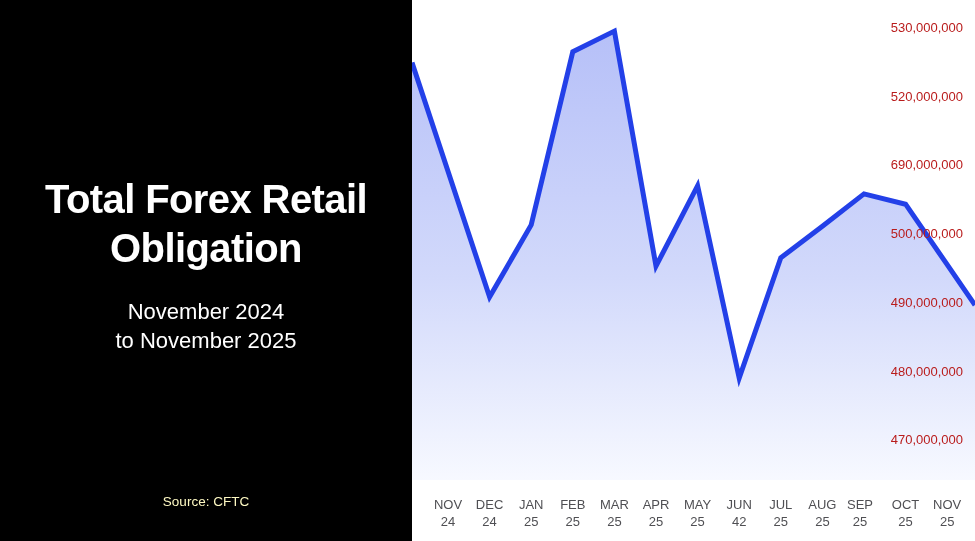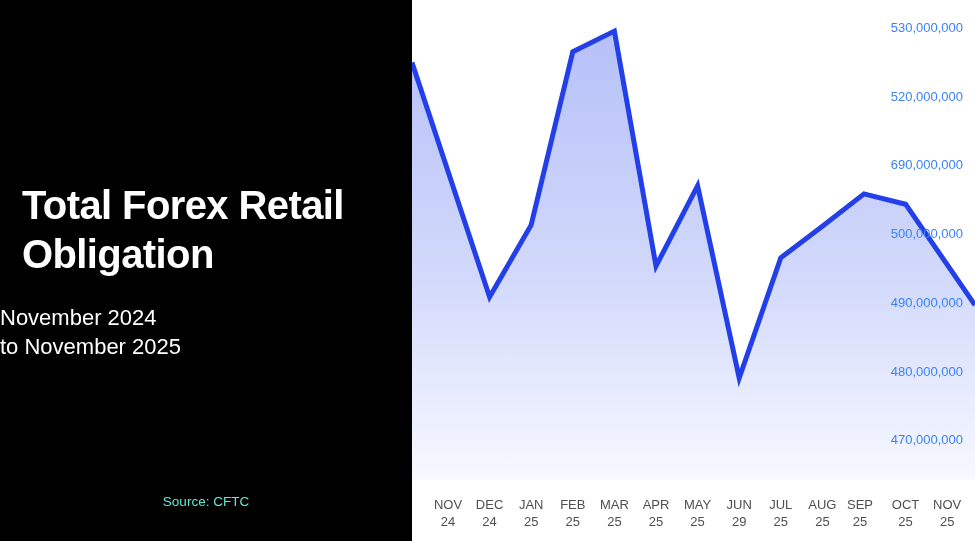--- a/index.html
+++ b/index.html
@@ -21,23 +21,23 @@
     position: absolute;
     left: 0; top: 0;
     width: 412px;
     height: 541px;
     background: #000000;
     z-index: 5;
   }
   .title-block {
     position: absolute;
     left: 0;
-    top: 181px;
+    top: 175px;
     width: 412px;
-    text-align: left;
+    text-align: center;
   }
   .main-title {
     color: #ffffff;
     font-size: 40px;
     font-weight: 700;
     line-height: 1.22;
     letter-spacing: -0.6px;
     padding: 0 22px;
     white-space: pre-line;
   }
@@ -48,21 +48,21 @@
     line-height: 1.33;
     margin-top: 24px;
     white-space: pre-line;
   }
   .source-note {
     position: absolute;
     left: 0;
     top: 494px;
     width: 412px;
     text-align: center;
-    color: #5eead4;
+    color: #fef9c3;
     font-size: 13.5px;
     font-weight: 400;
   }
 
   
   .chart-panel {
     position: absolute;
     left: 412px;
     top: 0;
     width: 563px;
@@ -82,21 +82,21 @@
     position: absolute;
     right: 0;
     top: 0;
     width: 563px;
     height: 541px;
     pointer-events: none;
   }
   .y-tick {
     position: absolute;
     right: 12px;
-    color: #3b82f6;
+    color: #b91c1c;
     font-size: 13px;
     font-weight: 400;
     text-align: left;
     white-space: nowrap;
     transform: translateY(-50%);
   }
   .x-axis-labels {
     position: absolute;
     left: 0;
     bottom: 10px;
@@ -161,21 +161,21 @@
 25</div>
         <div class="x-tick" style="left: 160.8px;">FEB
 25</div>
         <div class="x-tick" style="left: 202.4px;">MAR
 25</div>
         <div class="x-tick" style="left: 244px;">APR
 25</div>
         <div class="x-tick" style="left: 285.6px;">MAY
 25</div>
         <div class="x-tick" style="left: 327.2px;">JUN
-29</div>
+42</div>
         <div class="x-tick" style="left: 368.8px;">JUL
 25</div>
         <div class="x-tick" style="left: 410.4px;">AUG
 25</div>
         <div class="x-tick" style="left: 448px;">SEP
 25</div>
         <div class="x-tick" style="left: 493.6px;">OCT
 25</div>
         <div class="x-tick" style="left: 535.2px;">NOV
 25</div>

